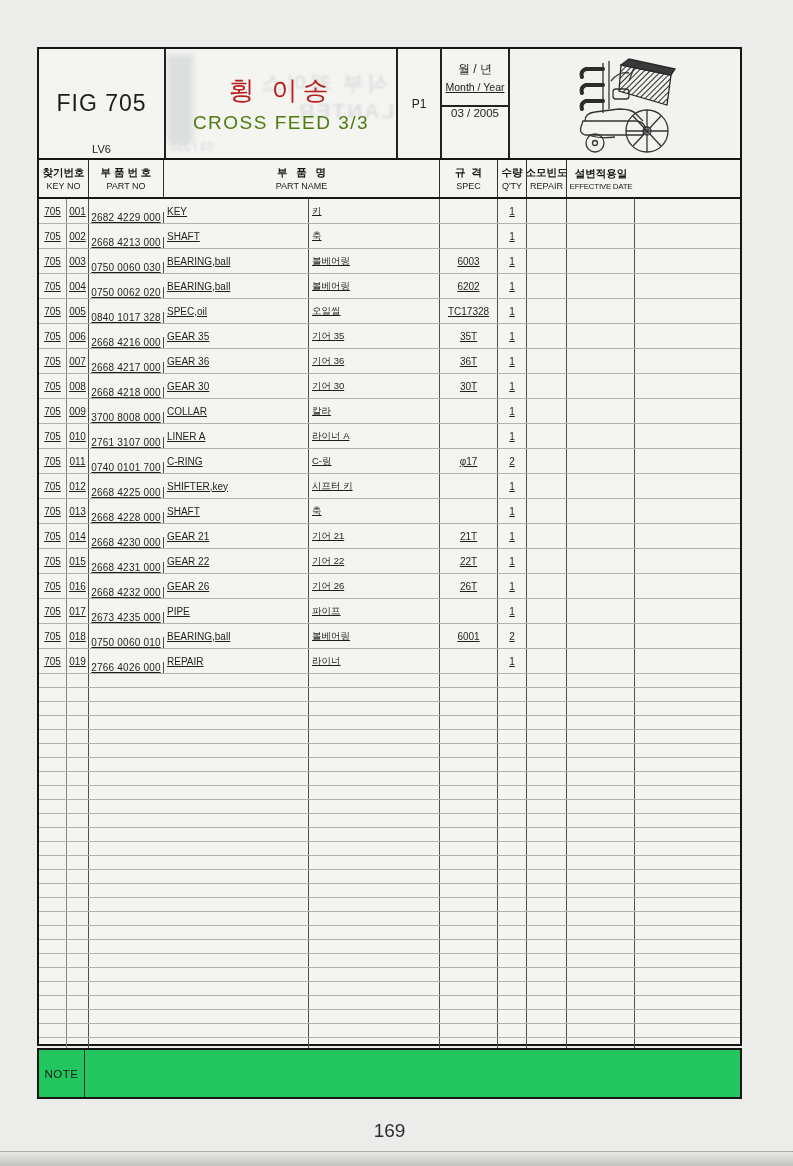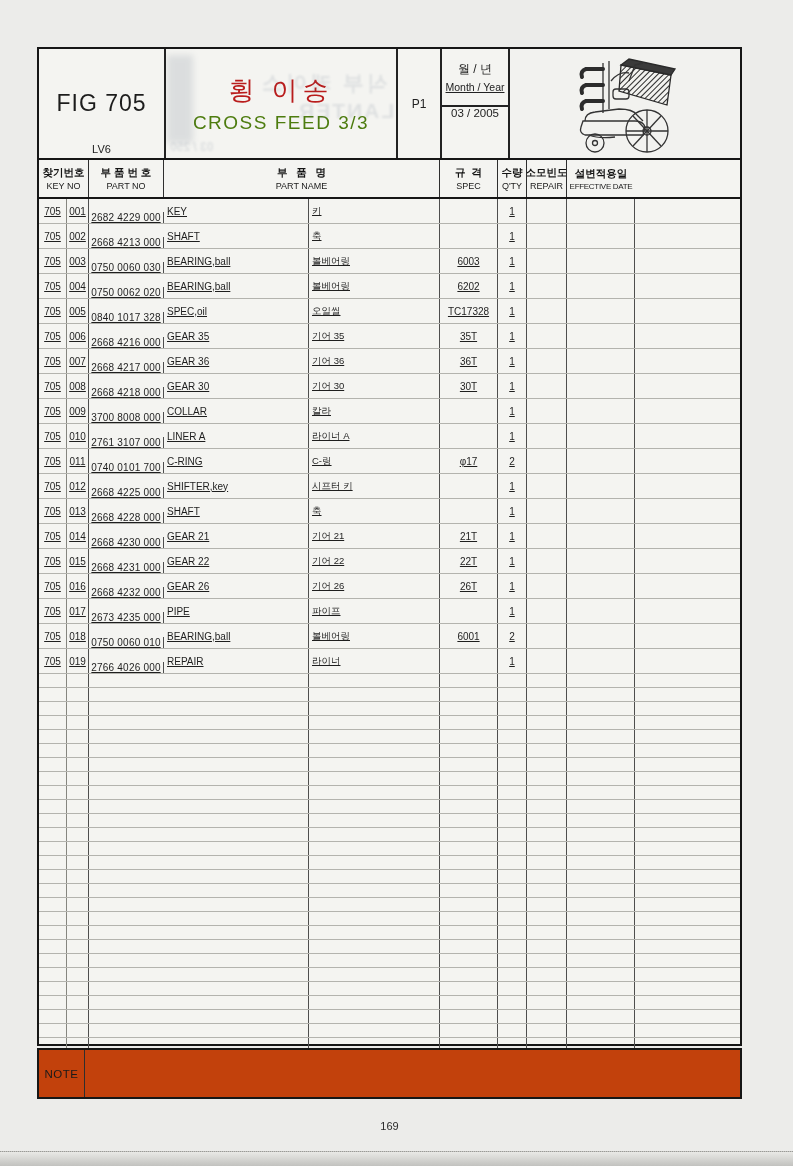--- a/index.html
+++ b/index.html
@@ -62,27 +62,27 @@
   .tcell:last-child{border-right:none;}
   .c-fig{justify-content:center;border-right-color:#85857f;}
   .c-key{justify-content:center;}
   .c-partno{justify-content:center;letter-spacing:.2px;margin-top:13px;}
   .c-nameen{padding-left:3px;}
   .c-nameko{padding-left:3px;font-size:9.5px;}
   .c-spec{justify-content:center;}
   .c-qty{justify-content:center;}
   
   .note-box{position:absolute;left:37px;top:1048px;width:705px;height:51px;box-sizing:border-box;
-    border:2px solid #161616;background:#c2410c;display:flex;}
+    border:2px solid #161616;background:#22c55e;display:flex;}
   .note-label{width:45px;flex:0 0 auto;border-right:1.5px solid #2e2e2e;display:flex;
     align-items:center;justify-content:center;font-size:11.5px;letter-spacing:.5px;color:#1a1a1a;}
   .note-area{flex:1;}
   
   .page-number{position:absolute;left:37px;top:1120px;width:705px;text-align:center;
-    font-size:11px;color:#2c2c2c;}
+    font-size:19px;color:#2c2c2c;}
   .scan-edge{position:absolute;left:0;bottom:0;width:100%;height:14px;
     background:linear-gradient(#e9e9e6,#c2c2bf);border-top:1px dotted #9a9a96;}
 </style>
 </head>
 <body>
 
 <div class="sheet">
 
   <div class="header-band">
     <div class="fig-cell">

